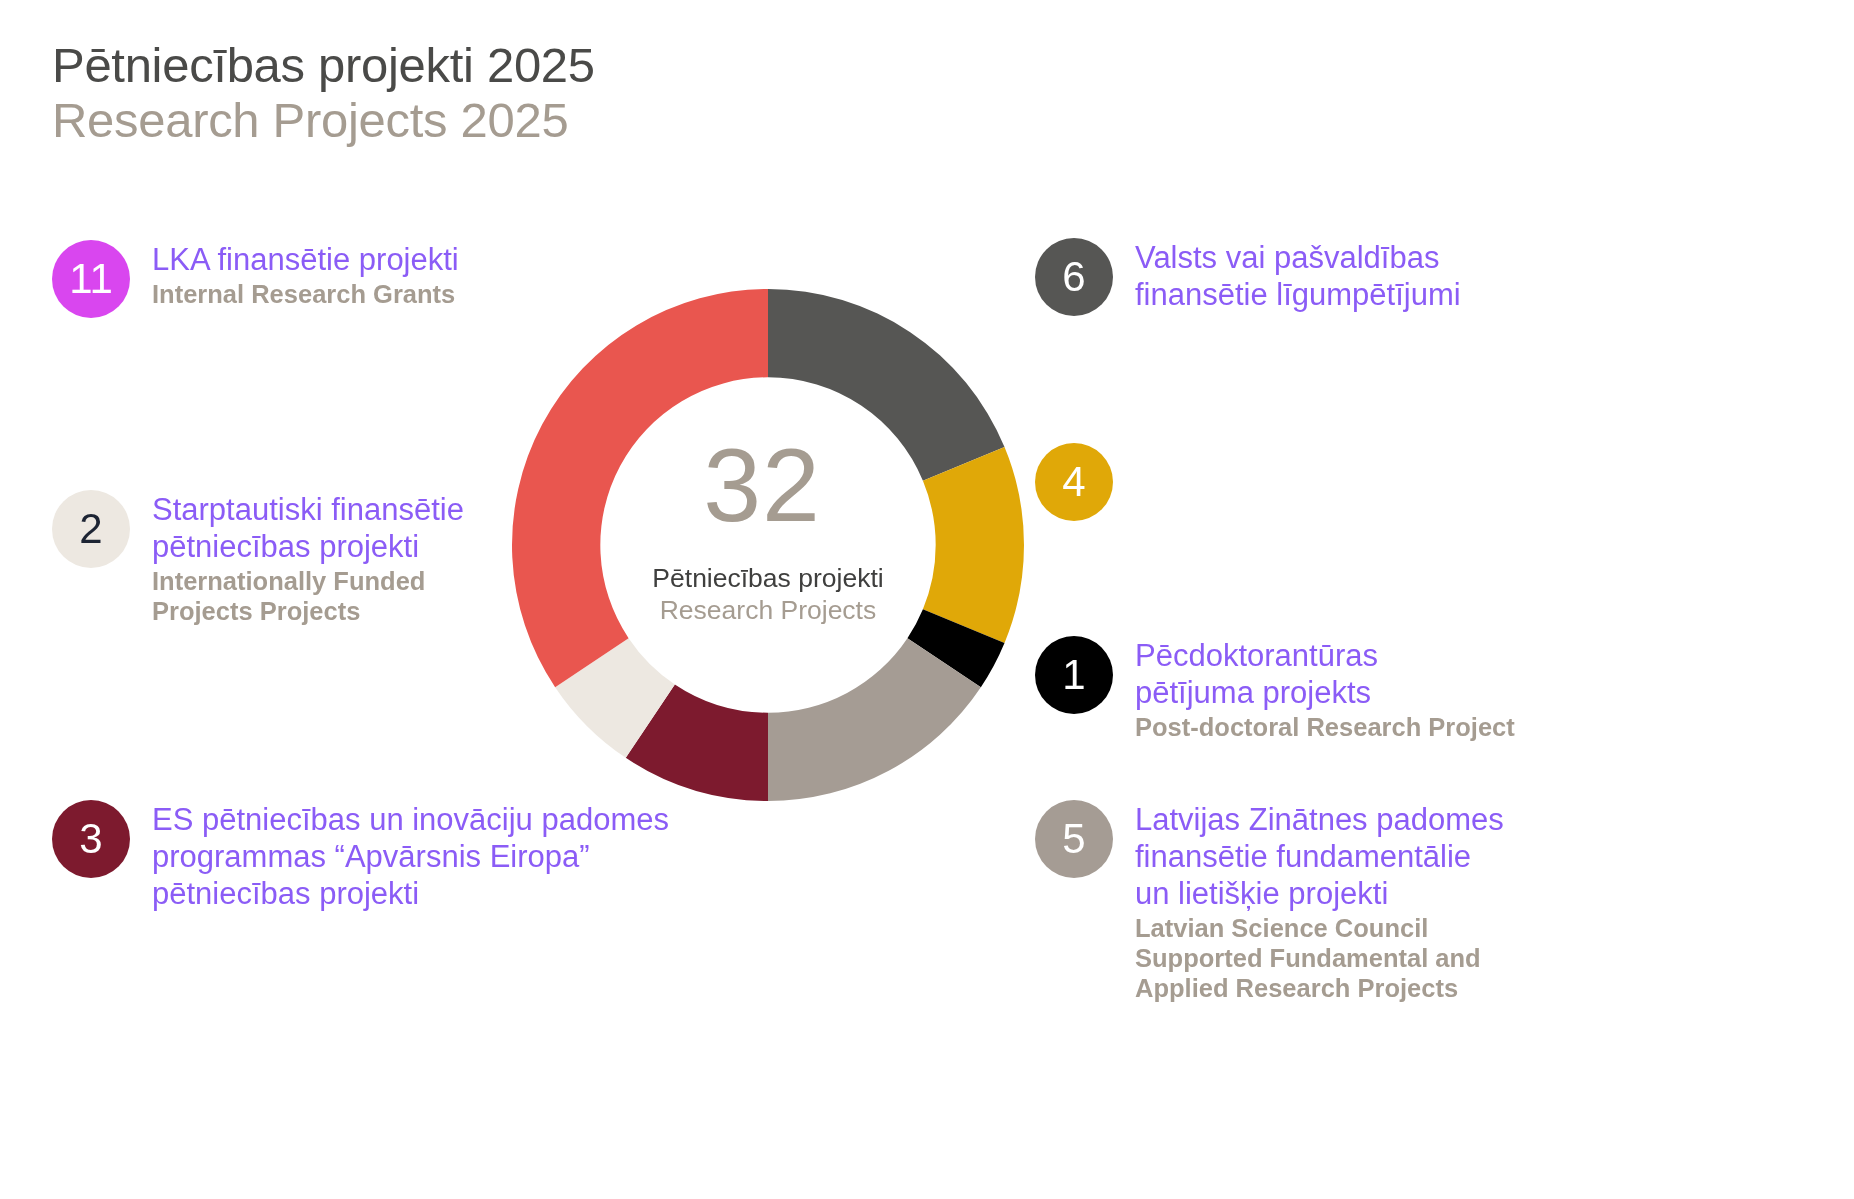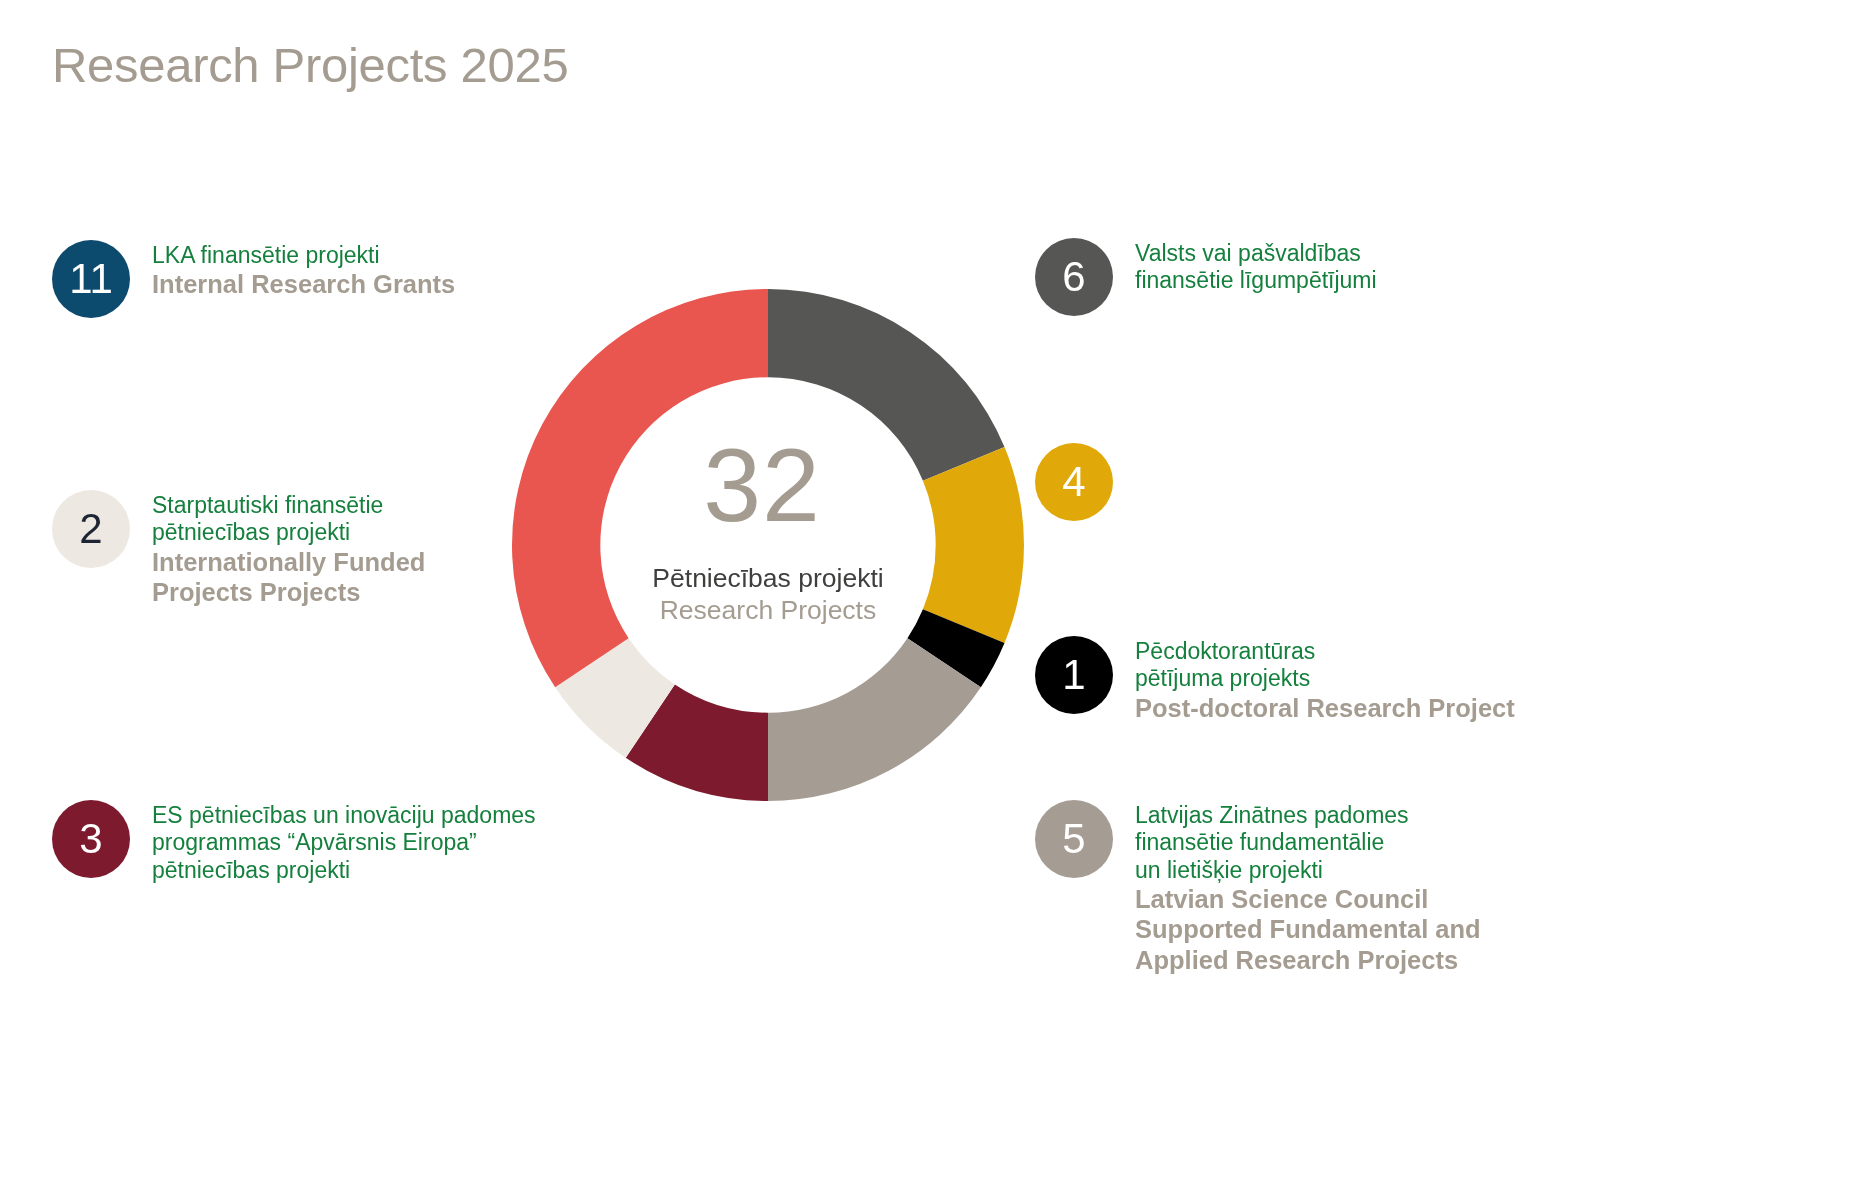--- a/index.html
+++ b/index.html
@@ -28,21 +28,21 @@
     flex: 0 0 auto;
     width: 78px; height: 78px;
     border-radius: 50%;
     display: flex; align-items: center; justify-content: center;
     font-size: 42px; font-weight: 400; line-height: 1;
     color: #ffffff;
     user-select: none;
   }
   .badge-text-wrap { margin-left: 22px; padding-top: 2px; }
   .lbl-lv {
-    font-size: 23px; color: #15803d; line-height: 1.19;
+    font-size: 31px; color: #8b5cf6; line-height: 1.19;
     white-space: pre-line; font-weight: 400;
   }
   .lbl-en {
     font-size: 25.5px; color: #a59c91; line-height: 1.19;
     white-space: pre-line; font-weight: 700;
   }
 
   
   #li-11 { left: 52px; top: 240px; }
   #li-2  { left: 52px; top: 490px; }
@@ -75,20 +75,21 @@
     position: absolute; left: 0; right: 0; top: 310px;
     text-align: center; font-size: 26.5px; color: #a59c91; line-height: 1.2;
   }
 </style>
 </head>
 <body>
 
 <div id="root">
 
   <div class="title-block">
+    <div class="title-lv">Pētniecības projekti 2025</div>
     <div class="title-en">Research Projects 2025</div>
   </div>
 
   <div id="donut-wrap">
     <svg id="donut-svg" viewBox="0 0 520 520">
       <g id="donut-slices">
           <path d="M 260 4 A 256 256 0 0 1 496.5131603228894 162.033041314537 L 414.9161200114926 195.83164206102174 A 167.68 167.68 0 0 0 260 92.32 Z" fill="#565654">
             <title>Valsts vai pašvaldības finansētie līgumpētījumi: 6</title>
           </path>
           <path d="M 496.5131603228894 162.033041314537 A 256 256 0 0 1 496.5131603228894 357.966958685463 L 414.9161200114926 324.16835793897826 A 167.68 167.68 0 0 0 414.9161200114926 195.83164206102174 Z" fill="#E0A808">
@@ -110,21 +111,21 @@
             <title>LKA finansētie projekti: 11</title>
           </path>
         </g>
     </svg>
     <div class="center-num">32</div>
     <div class="center-lv">Pētniecības projekti</div>
     <div class="center-en">Research Projects</div>
   </div>
 
   <div class="legend-item" id="li-11">
-    <div class="badge" style="background:#0c4a6e;color:#ffffff;">11</div>
+    <div class="badge" style="background:#d946ef;color:#ffffff;">11</div>
     <div class="badge-text-wrap">
       <div class="lbl-lv">LKA finansētie projekti</div>
       <div class="lbl-en">Internal Research Grants</div>
     </div>
   </div>
 
   <div class="legend-item" id="li-2">
     <div class="badge" style="background:#EDE8E1;color:#1d2433;">2</div>
     <div class="badge-text-wrap">
       <div class="lbl-lv">Starptautiski finansētie

